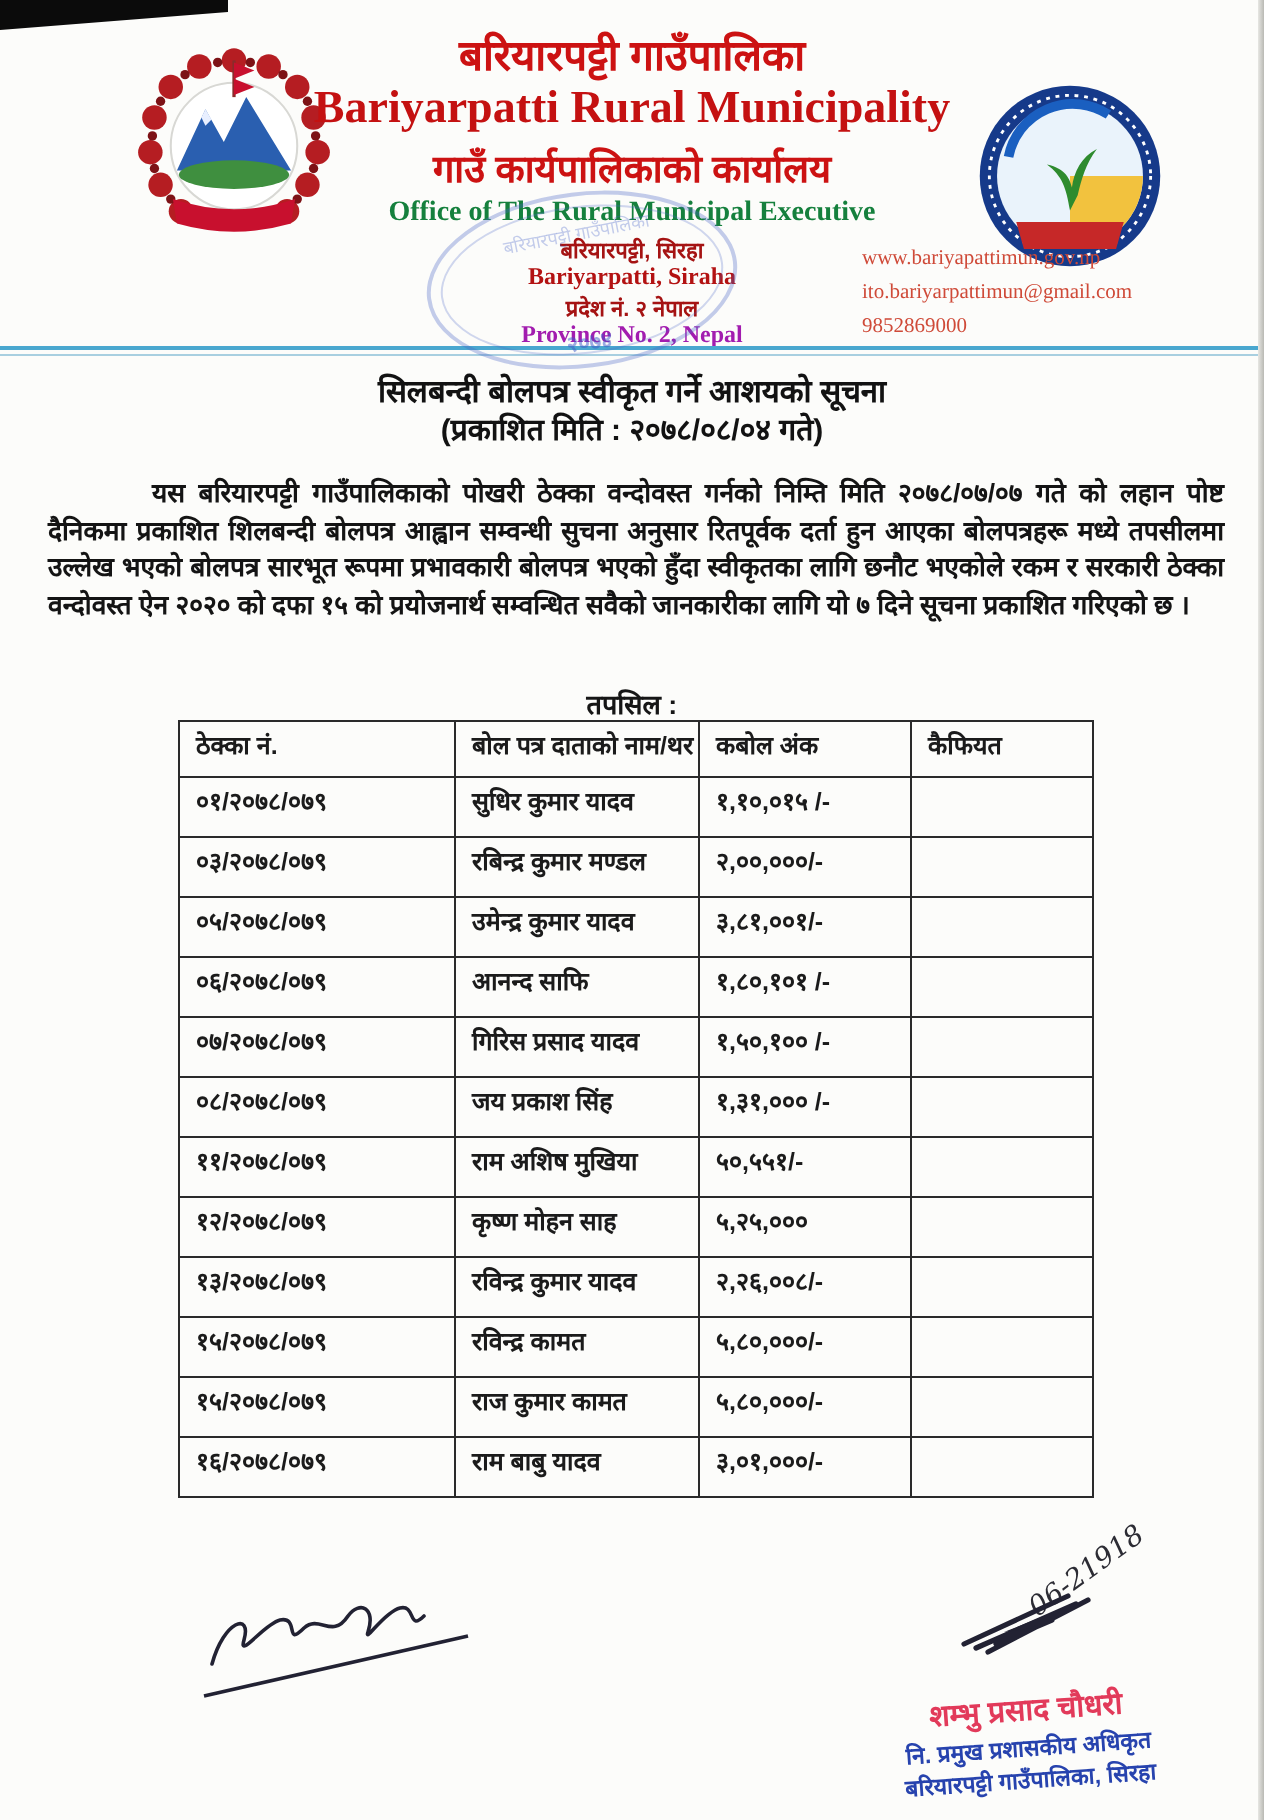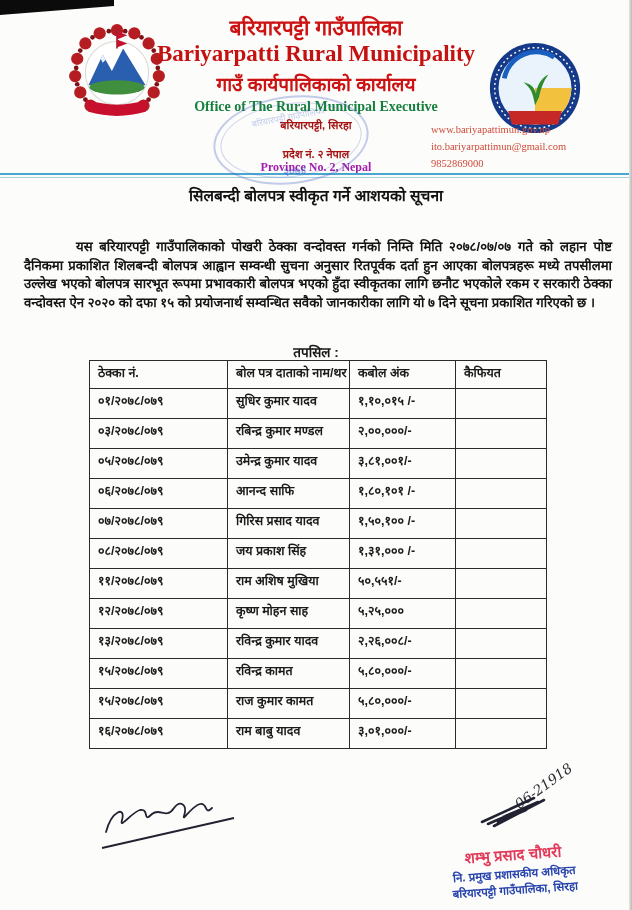--- a/index.html
+++ b/index.html
@@ -129,40 +129,42 @@
     <path d="M18,40 A34,34 0 0,1 70,18" fill="none" stroke="#1a5fc0" stroke-width="5"></path>
     <path d="M50,68 C48,56 46,50 38,44 C48,46 50,52 51,56 C52,48 56,40 64,36 C58,44 56,52 54,60 Z" fill="#2e8b2e"></path>
     <polygon points="22,74 78,74 74,88 26,88" fill="#c62828"></polygon>
   </svg>
 
   <div class="hline np-title">बरियारपट्टी गाउँपालिका</div>
   <div class="hline en-title">Bariyarpatti Rural Municipality</div>
   <div class="hline office-np">गाउँ कार्यपालिकाको कार्यालय</div>
   <div class="hline office-en">Office of The Rural Municipal Executive</div>
   <div class="hline addr-np">बरियारपट्टी, सिरहा</div>
+  <div class="hline addr-en">Bariyarpatti, Siraha</div>
   <div class="hline prov-np">प्रदेश नं. २ नेपाल</div>
   <div class="hline prov-en">Province No. 2, Nepal</div>
 
   <div class="contact">
     <div>www.bariyapattimun.gov.np</div>
     <div>ito.bariyarpattimun@gmail.com</div>
     <div>9852869000</div>
   </div>
 
   <div class="stamp">
     <div class="o1"></div>
     <div class="o2"></div>
     <div class="arc">बरियारपट्टी गाउँपालिका</div>
     <div class="yr">२०७४</div>
   </div>
 
   <div class="sep1"></div>
   <div class="sep2"></div>
 
   <div class="notice-title">सिलबन्दी बोलपत्र स्वीकृत गर्ने आशयको सूचना</div>
+  <div class="notice-date">(प्रकाशित मिति : २०७८/०८/०४ गते)</div>
   <div class="body-par">यस बरियारपट्टी गाउँपालिकाको पोखरी ठेक्का वन्दोवस्त गर्नको निम्ति मिति २०७८/०७/०७ गते को लहान पोष्ट दैनिकमा प्रकाशित शिलबन्दी बोलपत्र आह्वान सम्वन्धी सुचना अनुसार रितपूर्वक दर्ता हुन आएका बोलपत्रहरू मध्ये तपसीलमा उल्लेख भएको बोलपत्र सारभूत रूपमा प्रभावकारी बोलपत्र भएको हुँदा स्वीकृतका लागि छनौट भएकोले रकम र सरकारी ठेक्का वन्दोवस्त ऐन २०२० को दफा १५ को प्रयोजनार्थ सम्वन्धित सवैको जानकारीका लागि यो ७ दिने सूचना प्रकाशित गरिएको छ ।</div>
   <div class="tapasil">तपसिल :</div>
 
   <table class="tender">
     <colgroup>
         <col class="c1">
         <col class="c2">
         <col class="c3">
         <col class="c4">
       </colgroup>

